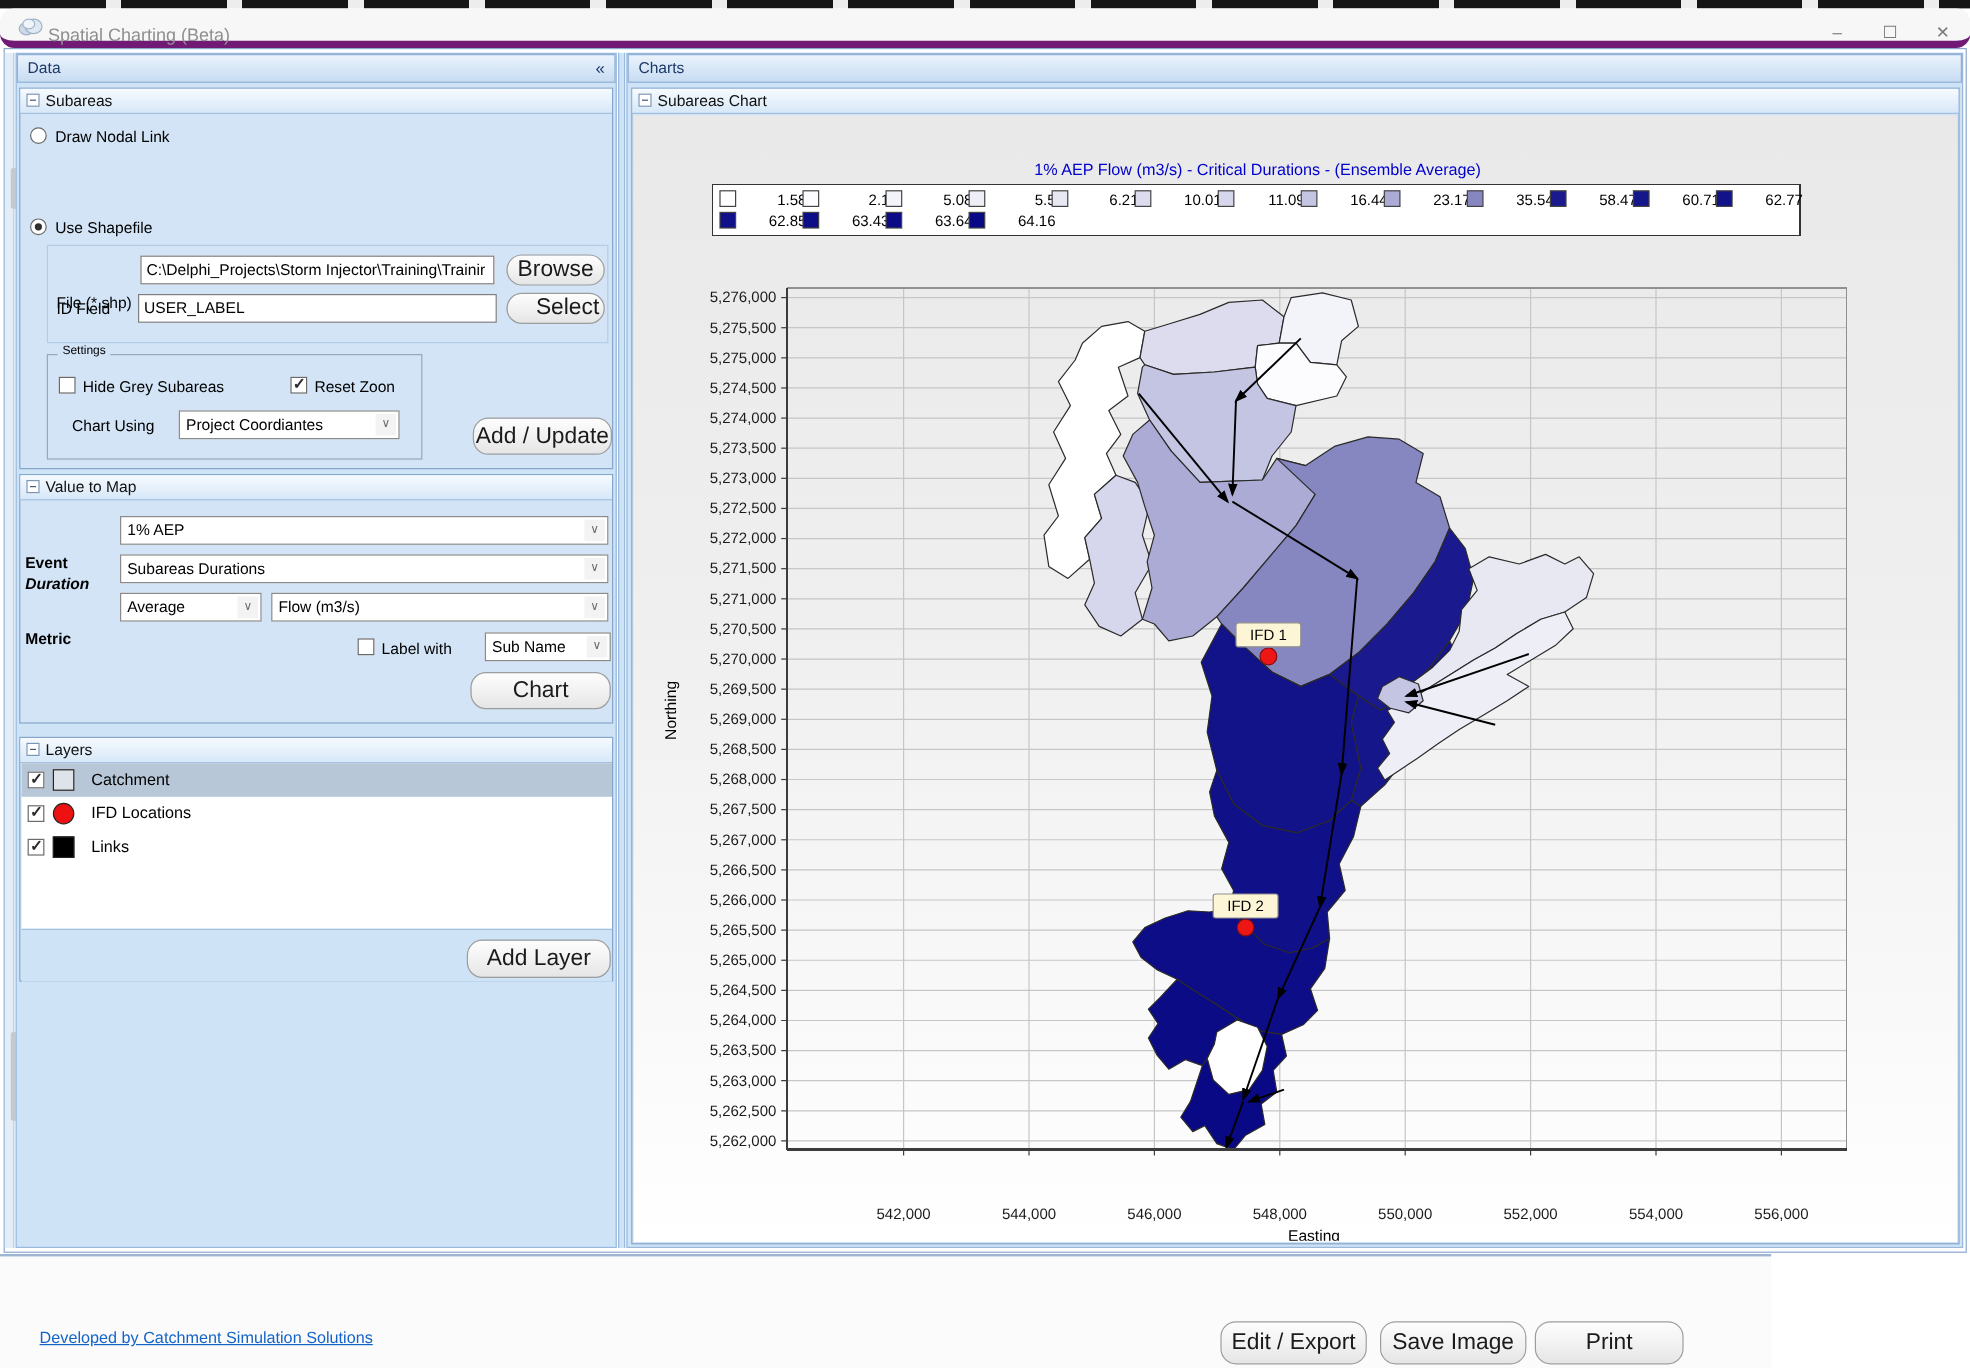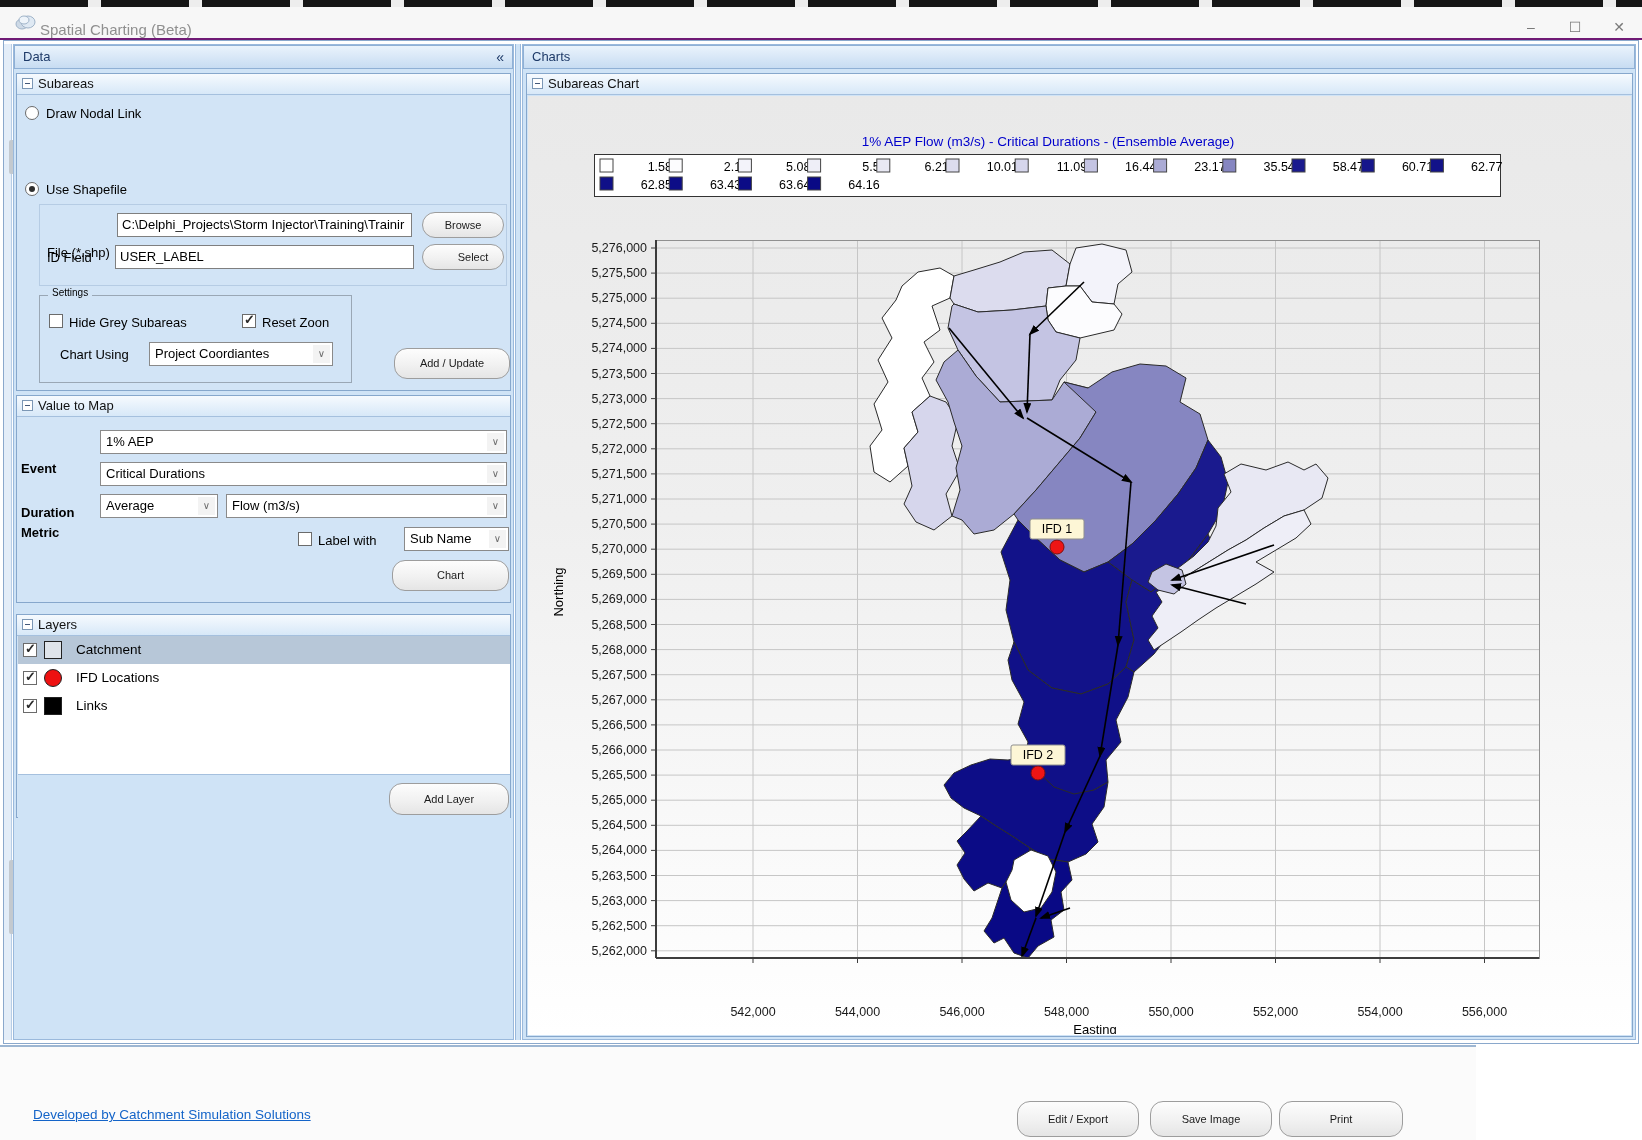--- a/index.html
+++ b/index.html
@@ -5,21 +5,21 @@
   * { margin:0; padding:0; box-sizing:border-box; }
   html,body { width:1642px; height:1140px; font-family:"Liberation Sans",sans-serif; background:#ffffff; overflow:hidden; }
   .abs { position:absolute; }
   #stage { position:relative; width:1642px; height:1140px; background:#ffffff; }
 
   
   #edge-strip { left:0; top:0; width:1642px; height:7px;
     background:repeating-linear-gradient(90deg,#161616 0 88px,#ededed 88px 101px); }
 
   
-  #titlebar { left:0; top:7px; width:1642px; height:33px; background:#f7f7f7; border-bottom:2px solid #701a75; }
+  #titlebar { left:0; top:7px; width:1642px; height:33px; background:#f7f7f7; border-bottom:6px solid #701a75;border-radius:12px; }
   #title-text { left:40px; top:14px; font-size:15px; color:#8f8f8f; }
   .winbtn { top:8px; width:34px; height:24px; text-align:center; line-height:24px; color:#7a7a7a; font-size:14px; }
 
   
   #frame { left:3px; top:40px; width:1636px; height:1004px; border:1px solid #8aa8cc; background:#ffffff; }
 
   
   #ministrip { left:4px; top:44px; width:8px; height:996px; background:#e3edf8; border-right:1px solid #b7cde6; }
   .nub { left:5px; width:6px; background:#c3c9cf; border-radius:2px; }
 
@@ -40,21 +40,21 @@
   .lbl { position:absolute; font-size:13px; color:#000; white-space:nowrap; }
   .blbl { font-weight:bold;margin-top:25px; }
 
   .radio { position:absolute; width:14px; height:14px; border:1px solid #6b6b6b; border-radius:50%; background:#fff; }
   .radio.selected::after { content:""; position:absolute; left:3px; top:3px; width:6px; height:6px; border-radius:50%; background:#2f2f2f; }
   .cb { position:absolute; width:14px; height:14px; border:1px solid #6b6b6b; background:#fff; }
   .cb.checked::after { content:"✓"; position:absolute; left:1px; top:-3px; font-size:13px; font-weight:bold; color:#2b2b2b; }
 
   .tinput { position:absolute; border:1px solid #7f7f7f; background:#fff; font-size:13px; padding:3px 4px;
     font-family:"Liberation Sans",sans-serif; white-space:nowrap; overflow:hidden; }
-  .btn { position:absolute; border:1px solid #9d9d9d; border-radius:13px; color:#1b1b1b; font-size:11px;
+  .btn { position:absolute; border:1px solid #9d9d9d; border-radius:13px; color:#1b1b1b; font-size:19px;
     background:linear-gradient(180deg,#fdfdfd 0%,#f1f1f1 55%,#e5e5e5 100%); text-align:center; cursor:pointer; }
   .sel { position:absolute; border:1px solid #8a8a8a; background:#fff; font-size:13px; padding:3px 22px 3px 5px;
     white-space:nowrap; overflow:hidden; cursor:pointer; }
   .sel .arr { position:absolute; right:2px; top:2px; bottom:2px; width:17px; background:#f3f3f3;
     color:#6d6d6d; font-size:10px; text-align:center; line-height:17px; }
 
   .fieldset { position:absolute; border:1px solid #9aa7b5; }
   .fieldset .legend { position:absolute; top:-9px; left:8px; background:#d2e4f6; padding:0 4px; font-size:10px;text-align:center; }
 
   
@@ -147,23 +147,23 @@
 
     <div class="group" style="top:350px;height:208px;">
       <div class="group-header">
         <span class="collapse-box"></span><span>Value to Map</span>
       </div>
       <div class="lbl blbl" style="left:4px;top:40px;">Event</div>
       <div class="sel" style="left:83px;top:34px;width:407px;height:24px;">
         <span>1% AEP</span>
         <span class="arr">∨</span>
       </div>
-      <div class="lbl blbl" style="left:4px;top:84px;">Duration</div>
+      <div class="lbl blbl" style="left:4px;top:58px;font-style:italic;">Duration</div>
       <div class="sel" style="left:83px;top:66px;width:407px;height:24px;">
-        <span>Critical Durations</span>
+        <span>Subareas Durations</span>
         <span class="arr">∨</span>
       </div>
       <div class="lbl blbl" style="left:4px;top:104px;">Metric</div>
       <div class="sel" style="left:83px;top:98px;width:118px;height:24px;">
         <span>Average</span>
         <span class="arr">∨</span>
       </div>
       <div class="sel" style="left:209px;top:98px;width:281px;height:24px;">
         <span>Flow (m3/s)</span>
         <span class="arr">∨</span>

